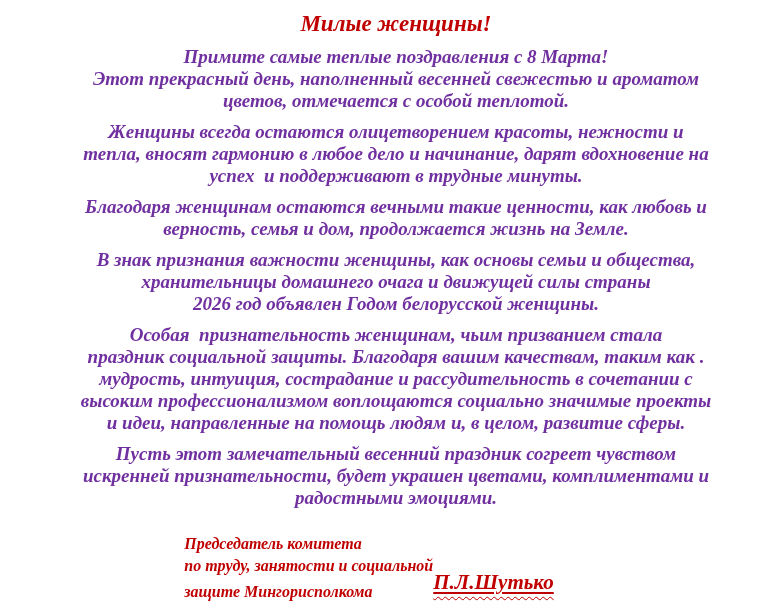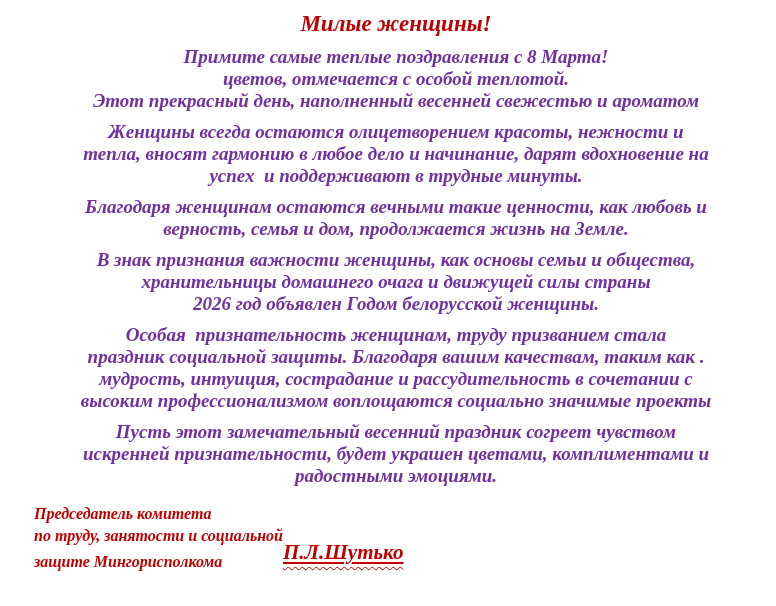--- a/index.html
+++ b/index.html
@@ -36,23 +36,23 @@
     color: var(--body-color);
     font-weight: bold;
     font-style: italic;
     font-size: 19px;
     line-height: 22px;
     text-align: center;
   }
   .line { display: block; white-space: pre; }
   .signature-row {
     display: flex;
-    justify-content: flex-start;
+    justify-content: center;
     align-items: flex-end;
-    margin-top: 16px;
+    margin-top: 24px;
     padding: 0 62px 0 8px;
     color: var(--sig-color);
     font-weight: bold;
     font-style: italic;
   }
   .sig-left { font-size: 16px; line-height: 22px; }
   .sig-left .sig-line:last-child { margin-top: 4px; }
   .sig-name {
     font-size: 21px;
     margin-bottom: 8px;
@@ -72,46 +72,47 @@
 </style>
 </head>
 <body>
 
 <div class="page">
 
   <h1 class="title">Милые женщины!</h1>
 
   <p class="para">
     <span class="line">Примите самые теплые поздравления с 8 Марта!</span>
+    <span class="line">Этот прекрасный день, наполненный весенней свежестью и ароматом</span>
     <span class="line">цветов, отмечается с особой теплотой.</span>
-    <span class="line">Этот прекрасный день, наполненный весенней свежестью и ароматом</span>
   </p>
 
   <p class="para">
     <span class="line">Женщины всегда остаются олицетворением красоты, нежности и</span>
     <span class="line">тепла, вносят гармонию в любое дело и начинание, дарят вдохновение на</span>
     <span class="line">успех  и поддерживают в трудные минуты.</span>
   </p>
 
   <p class="para">
     <span class="line">Благодаря женщинам остаются вечными такие ценности, как любовь и</span>
     <span class="line">верность, семья и дом, продолжается жизнь на Земле.</span>
   </p>
 
   <p class="para">
     <span class="line">В знак признания важности женщины, как основы семьи и общества,</span>
     <span class="line">хранительницы домашнего очага и движущей силы страны</span>
     <span class="line">2026 год объявлен Годом белорусской женщины.</span>
   </p>
 
   <p class="para">
-    <span class="line">Особая  признательность женщинам, труду призванием стала</span>
+    <span class="line">Особая  признательность женщинам, чьим призванием стала</span>
     <span class="line">праздник социальной защиты. Благодаря вашим качествам, таким как .</span>
     <span class="line">мудрость, интуиция, сострадание и рассудительность в сочетании с</span>
     <span class="line">высоким профессионализмом воплощаются социально значимые проекты</span>
+    <span class="line">и идеи, направленные на помощь людям и, в целом, развитие сферы.</span>
   </p>
 
   <p class="para">
     <span class="line">Пусть этот замечательный весенний праздник согреет чувством</span>
     <span class="line">искренней признательности, будет украшен цветами, комплиментами и</span>
     <span class="line">радостными эмоциями.</span>
   </p>
 
   <div class="signature-row">
     <div class="sig-left">

